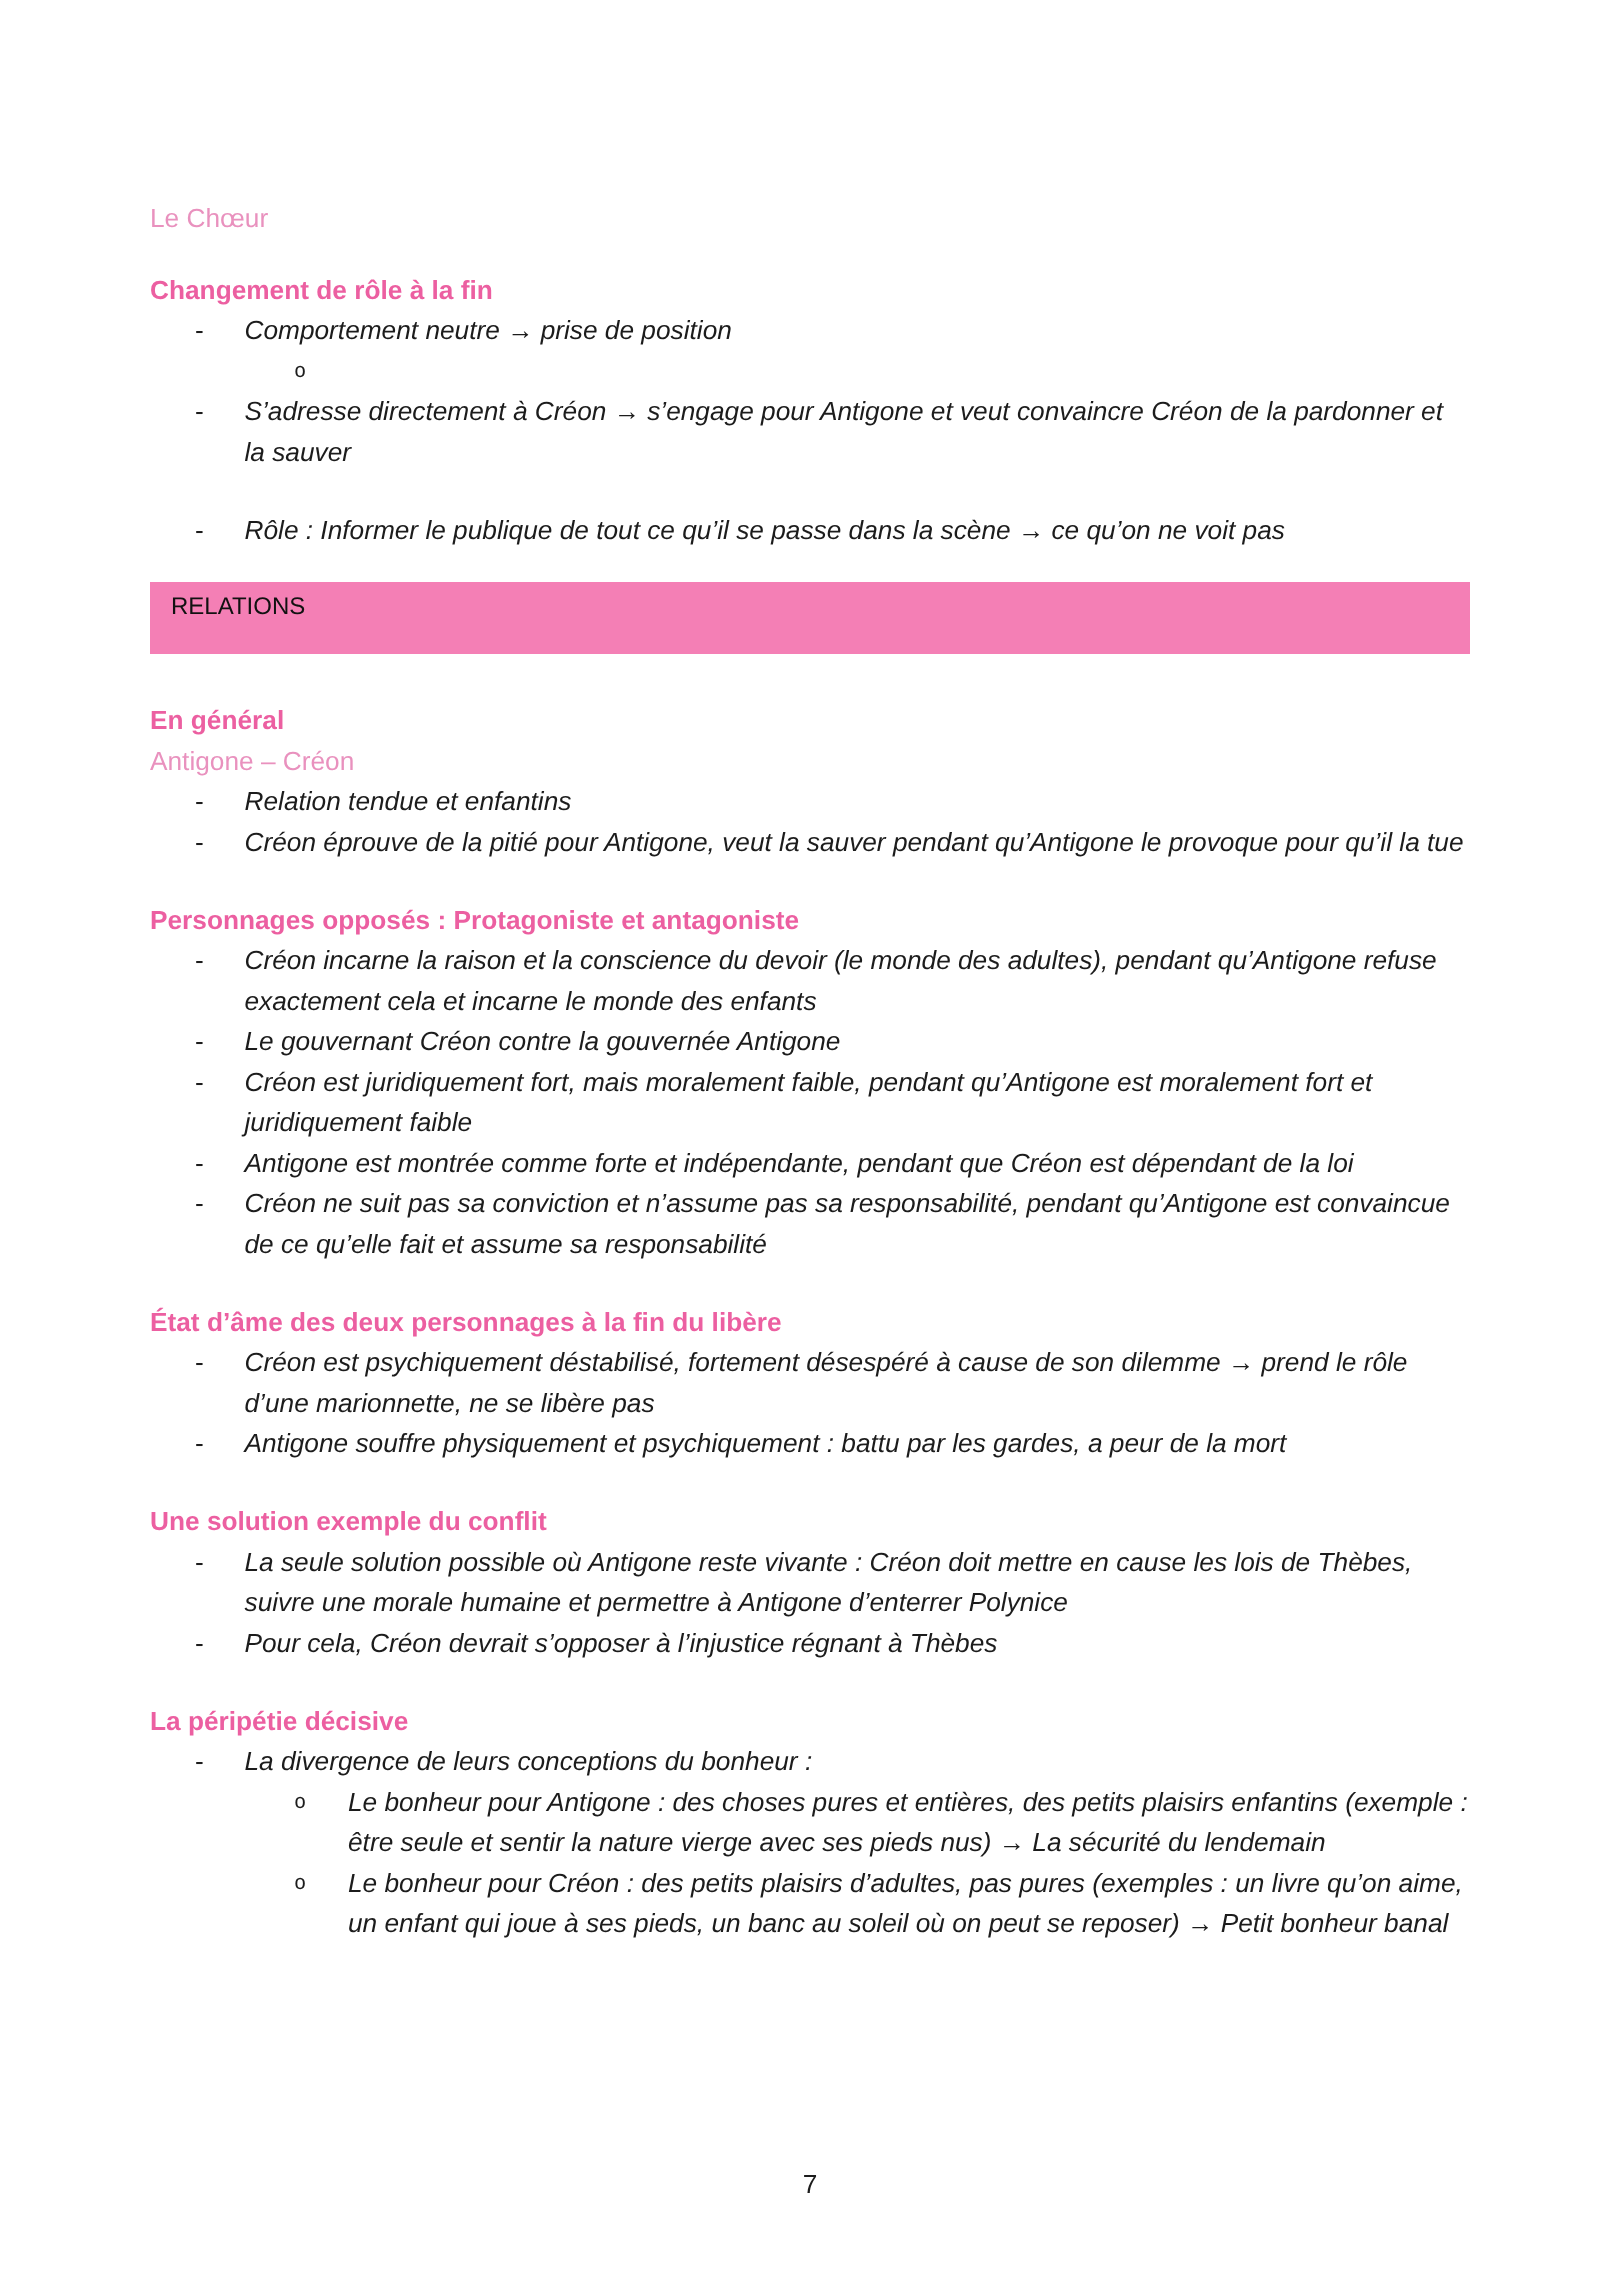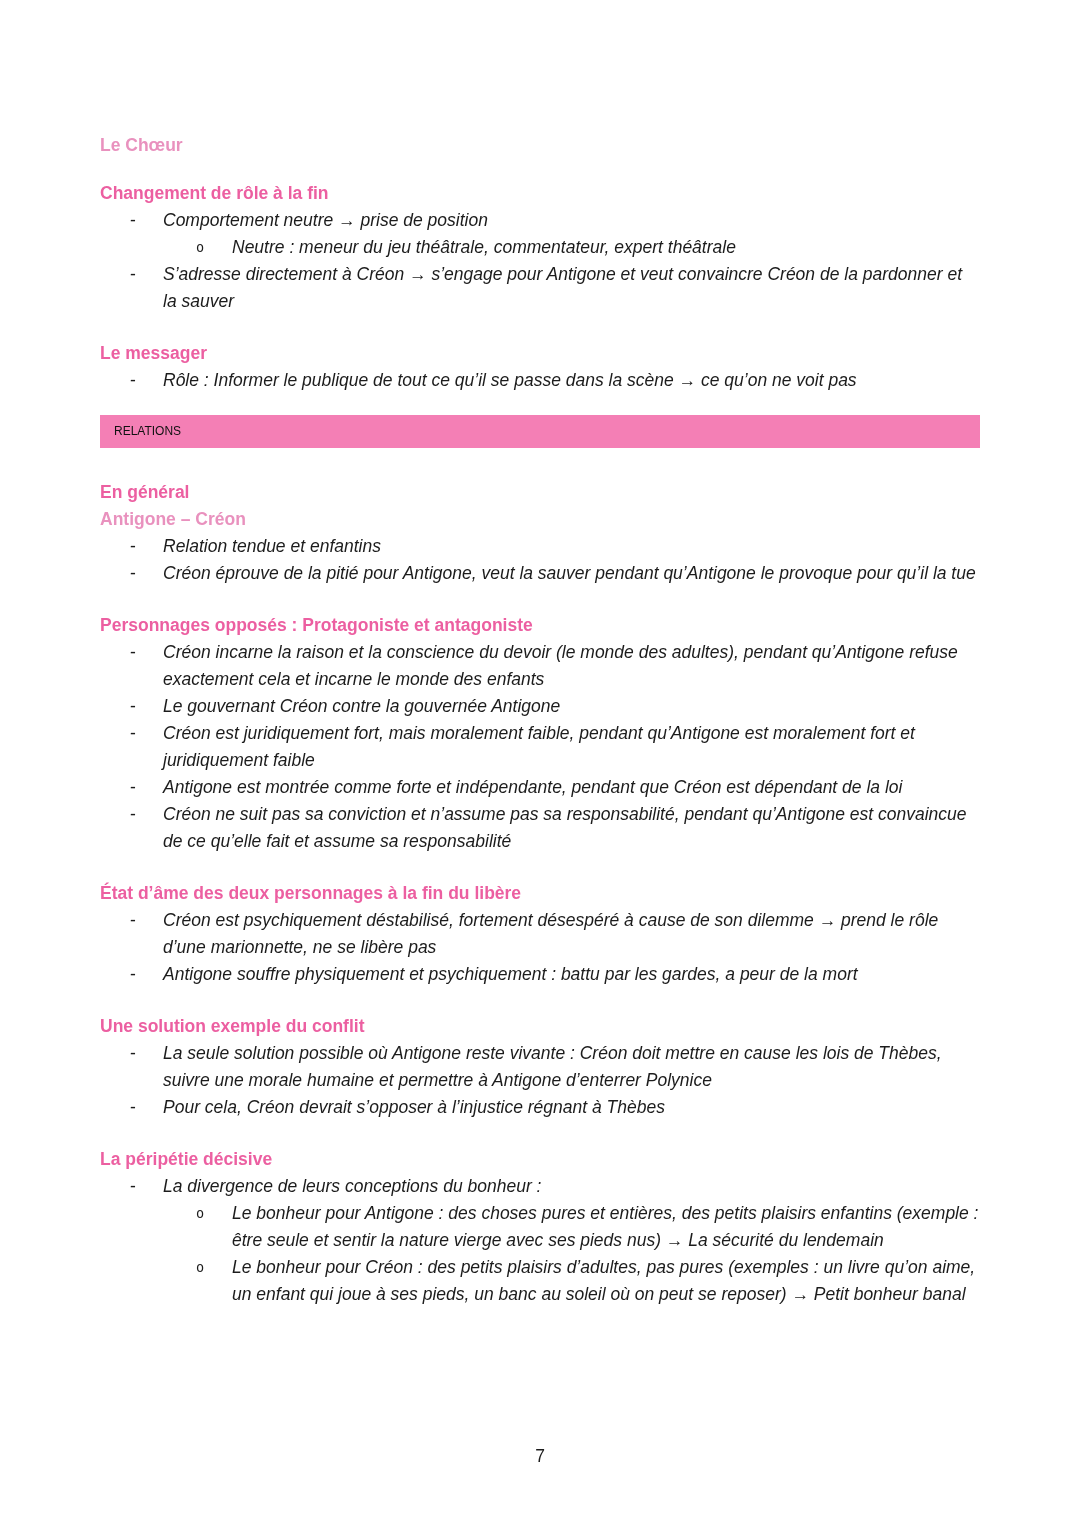--- a/index.html
+++ b/index.html
@@ -17,21 +17,21 @@
     inset: 0;
     padding: 132px 100px 0 100px;
     background: #ffffff;
   }
   .content > :first-child { margin-top: 0; }
   .section { margin-top: 25px; }
   .heading {
     font-size: 17.5px;
     line-height: 27px;
   }
-  .heading-light { color: var(--heading-light, #e991be); font-weight: 700; }
+  .heading-light { color: var(--heading-light, #e991be); font-weight: 400; }
   .heading-bold  { color: var(--heading-bold, #ec5fa1); font-weight: 700; margin-top: 21px; }
   .item {
     display: flex;
     font-size: 17.5px;
     line-height: 27px;
   }
   .item .marker { flex-shrink: 0; }
   .item.l1 { padding-left: 30px; }
   .item.l1 .marker { width: 33px; }
   .item.l2 { padding-left: 96px; }
@@ -39,23 +39,23 @@
     width: 36px;
     font-family: "DejaVu Sans Mono", monospace;
     font-size: 13.5px;
     line-height: 27px;
   }
   .item .text { flex: 1 1 auto; font-style: italic; }
   .banner {
     margin: 21px 0 31px 0;
     background: var(--banner-bg, #f47fb5);
     color: #111111;
-    font-size: 12px;
+    font-size: 16px;
     line-height: 27px;
-    padding: 3px 10px 3px 14px;
+    padding: 3px 10px 18px 14px;
   }
   .page-number {
     position: absolute;
     bottom: 58px;
     left: 0;
     width: 100%;
     text-align: center;
     font-size: 17.5px;
     line-height: 27px;
     color: #1c1c1c;
@@ -68,29 +68,27 @@
   <div class="content">
       <section class="section">
         <div class="heading heading-light">Le Chœur</div>
         <div class="heading heading-bold">Changement de rôle à la fin</div>
         <div class="item l1">
           <span class="marker">-</span>
           <span class="text">Comportement neutre → prise de position</span>
         </div>
         <div class="item l2">
           <span class="marker">o</span>
-          <span class="text">Neutre : meneur du jeu théâtrale, commentateur, expert théâtrale</span>
         </div>
         <div class="item l1">
           <span class="marker">-</span>
           <span class="text">S’adresse directement à Créon → s’engage pour Antigone et veut convaincre Créon de la pardonner et la sauver</span>
         </div>
       </section>
       <section class="section">
-        <div class="heading heading-bold">Le messager</div>
         <div class="item l1">
           <span class="marker">-</span>
           <span class="text">Rôle : Informer le publique de tout ce qu’il se passe dans la scène → ce qu’on ne voit pas</span>
         </div>
       </section>
       <div class="banner">RELATIONS</div>
       <section class="section">
         <div class="heading heading-bold">En général</div>
         <div class="heading heading-light">Antigone – Créon</div>
         <div class="item l1">

